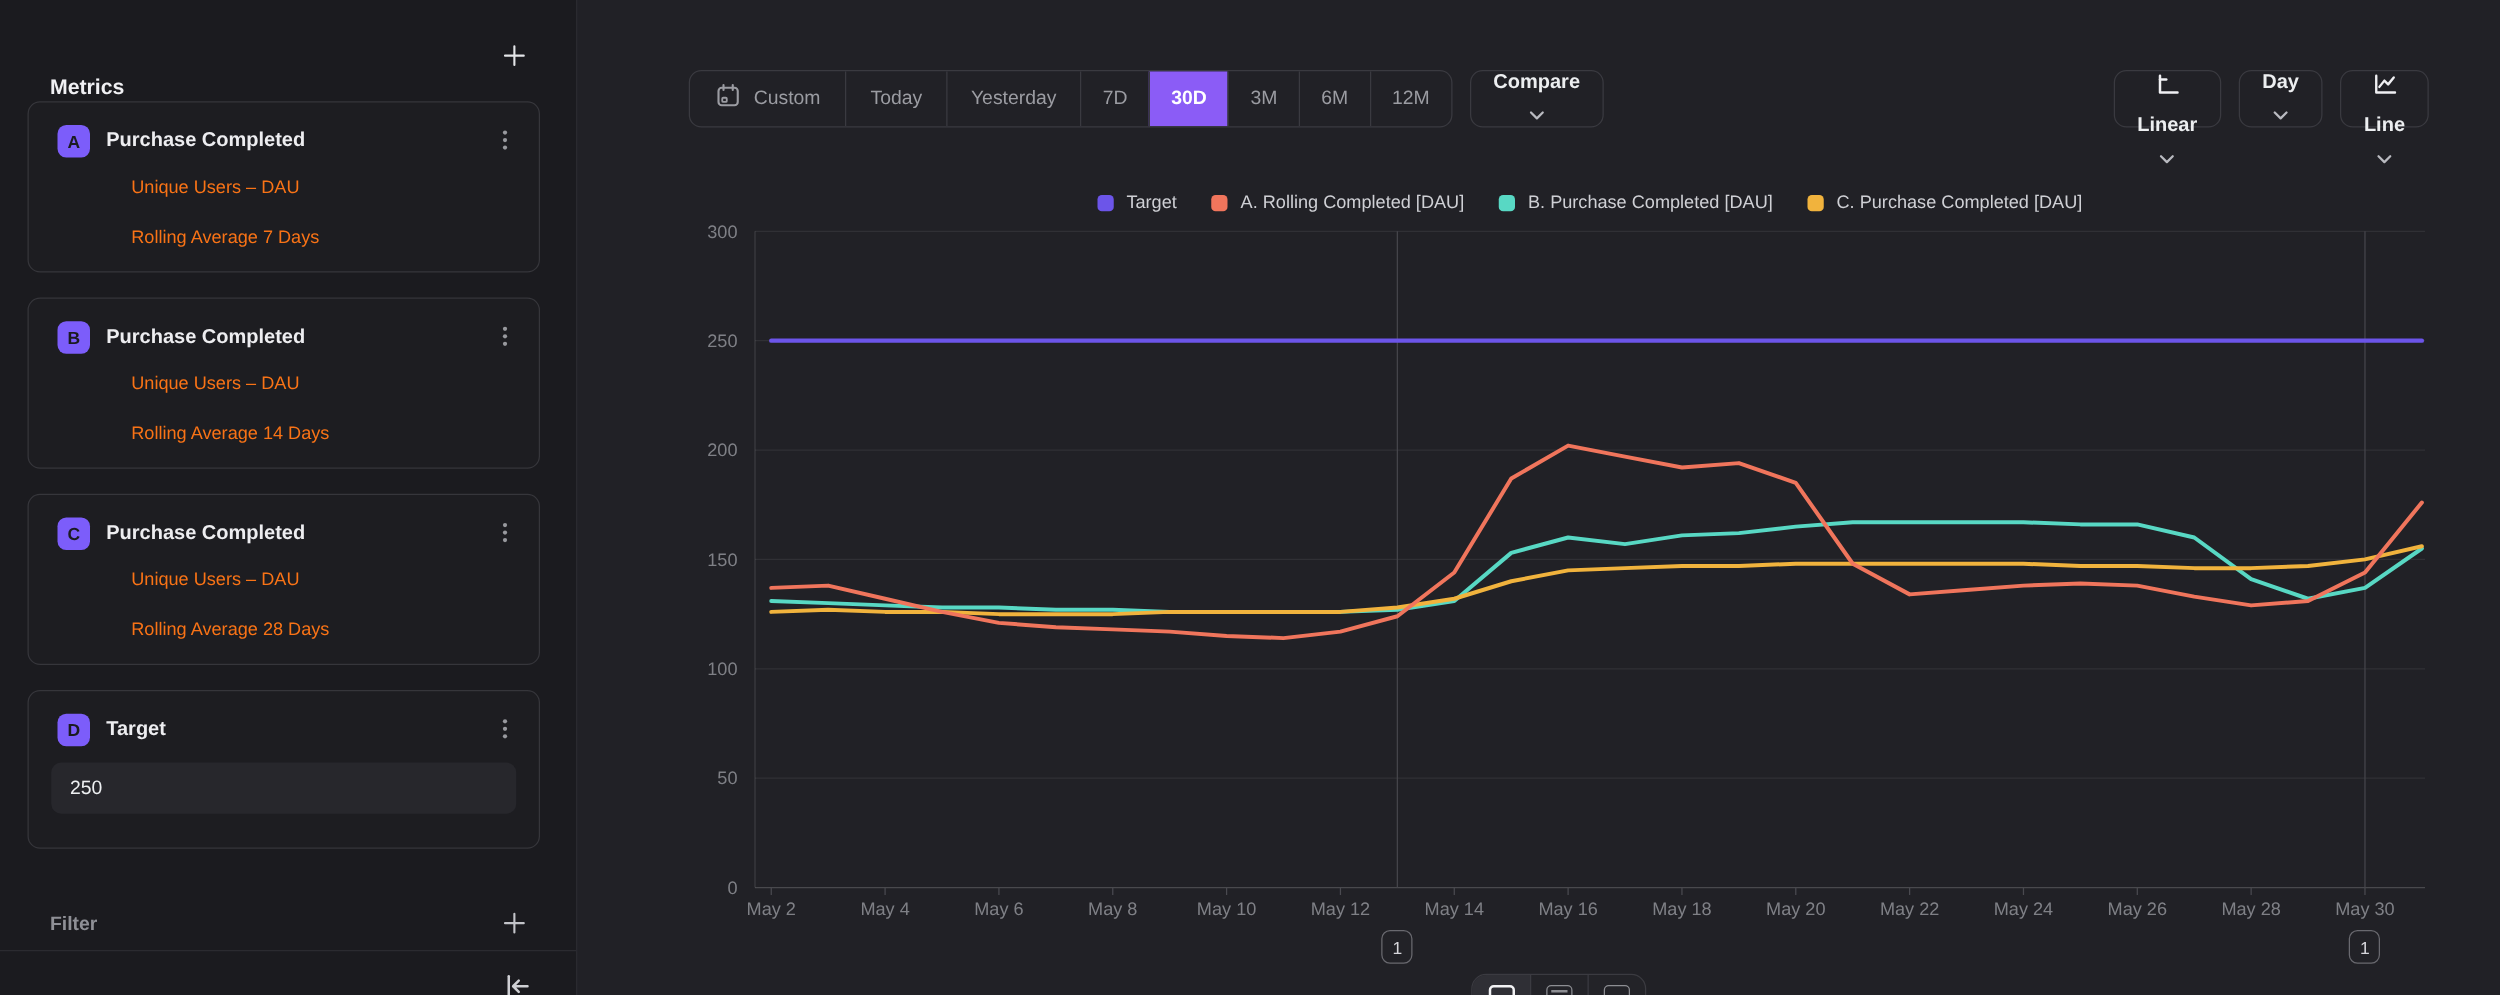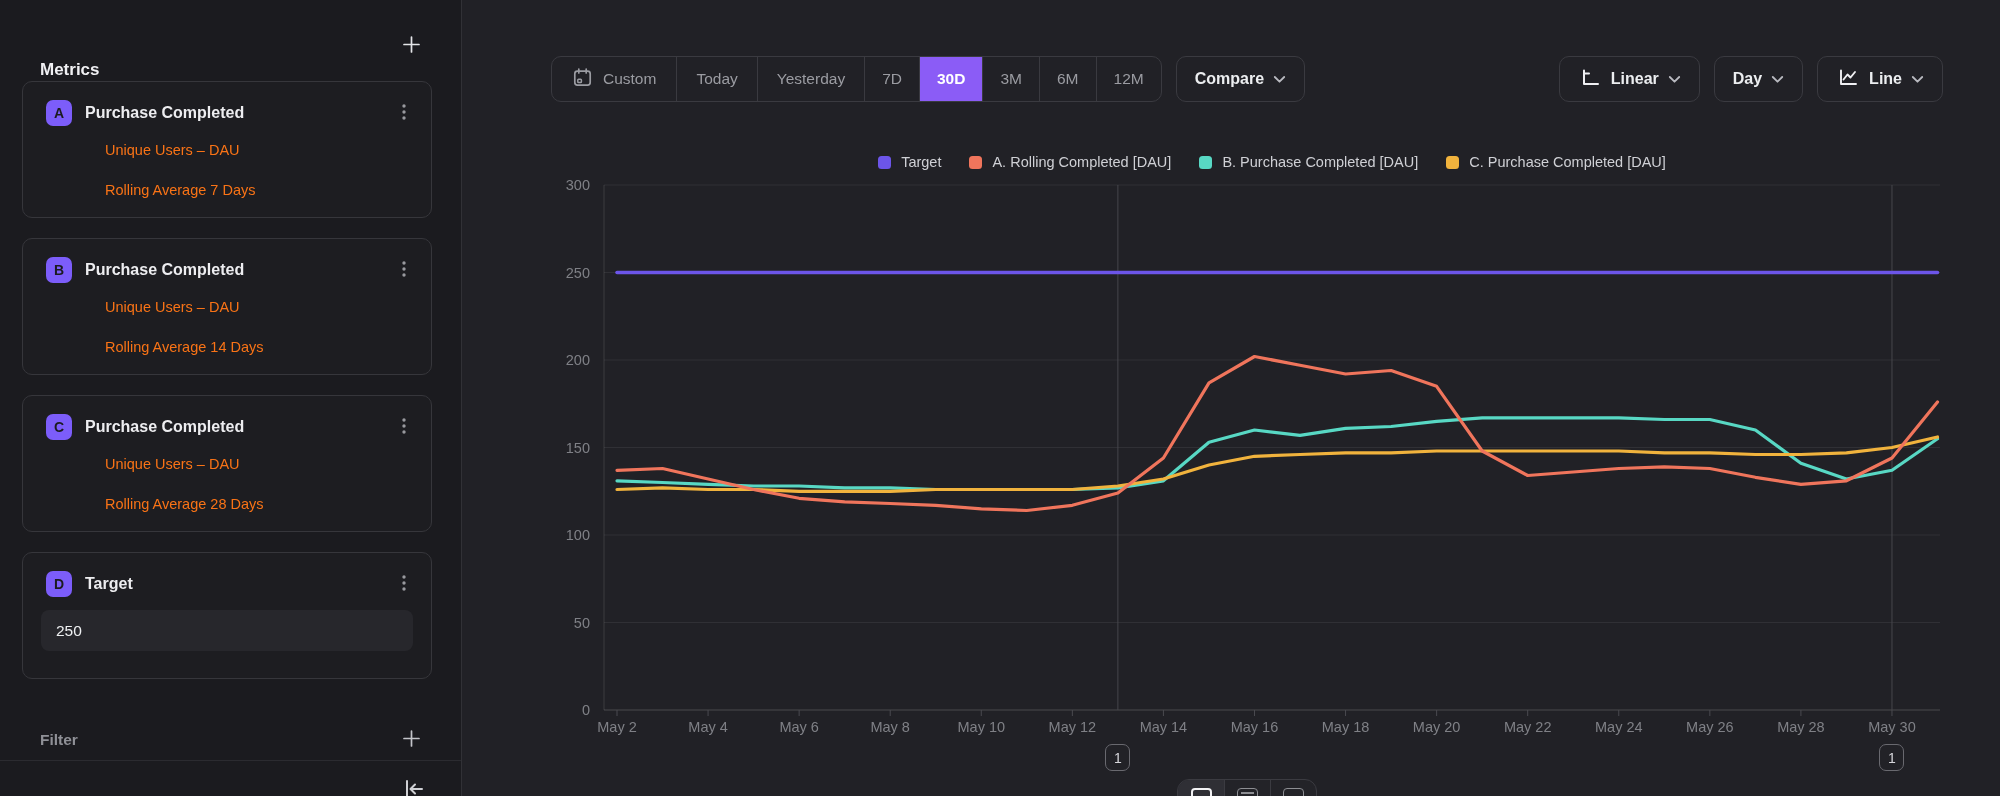--- a/index.html
+++ b/index.html
@@ -48,21 +48,21 @@
   .seg { display:flex; border:1px solid #3a3a40; border-radius:10px; overflow:hidden; }
   .seg-btn { display:flex; align-items:center; gap:10px; padding:0 19px; background:none;
              border:none; border-left:1px solid #3a3a40; color:#9b9ca2; font-size:15.5px;
              cursor:pointer; font-family:"Liberation Sans", sans-serif; white-space:nowrap; }
   .seg-btn:first-child { border-left:none; padding:0 20px; }
   .seg-btn.short { padding:0 17px; }
   .seg-btn.active { background:#8b5cf6; color:#ffffff; font-weight:bold; }
   .btn { display:flex; align-items:center; gap:9px; padding:0 18px; background:none;
          border:1px solid #3a3a40; border-radius:10px; color:#eceef0; font-size:16px;
          font-weight:bold; cursor:pointer; font-family:"Liberation Sans", sans-serif;
-         white-space:nowrap; }
+         white-space:nowrap;flex-direction:column; }
   .compare { margin-left:14px; }
   .right-group { margin-left:auto; display:flex; gap:14px; }
 
   .legend { position:absolute; left:142px; width:1336px; top:150px; height:24px;
             display:flex; justify-content:center; align-items:center; gap:28px; }
   .legend-item { display:flex; align-items:center; gap:10px; cursor:pointer; }
   .chip { width:13px; height:13px; border-radius:3.5px; }
   .legend-label { color:#cfd0d5; font-size:14.5px; }
 
   .ann-badge { position:absolute; width:25px; height:27px; border:1.5px solid #69696f;

